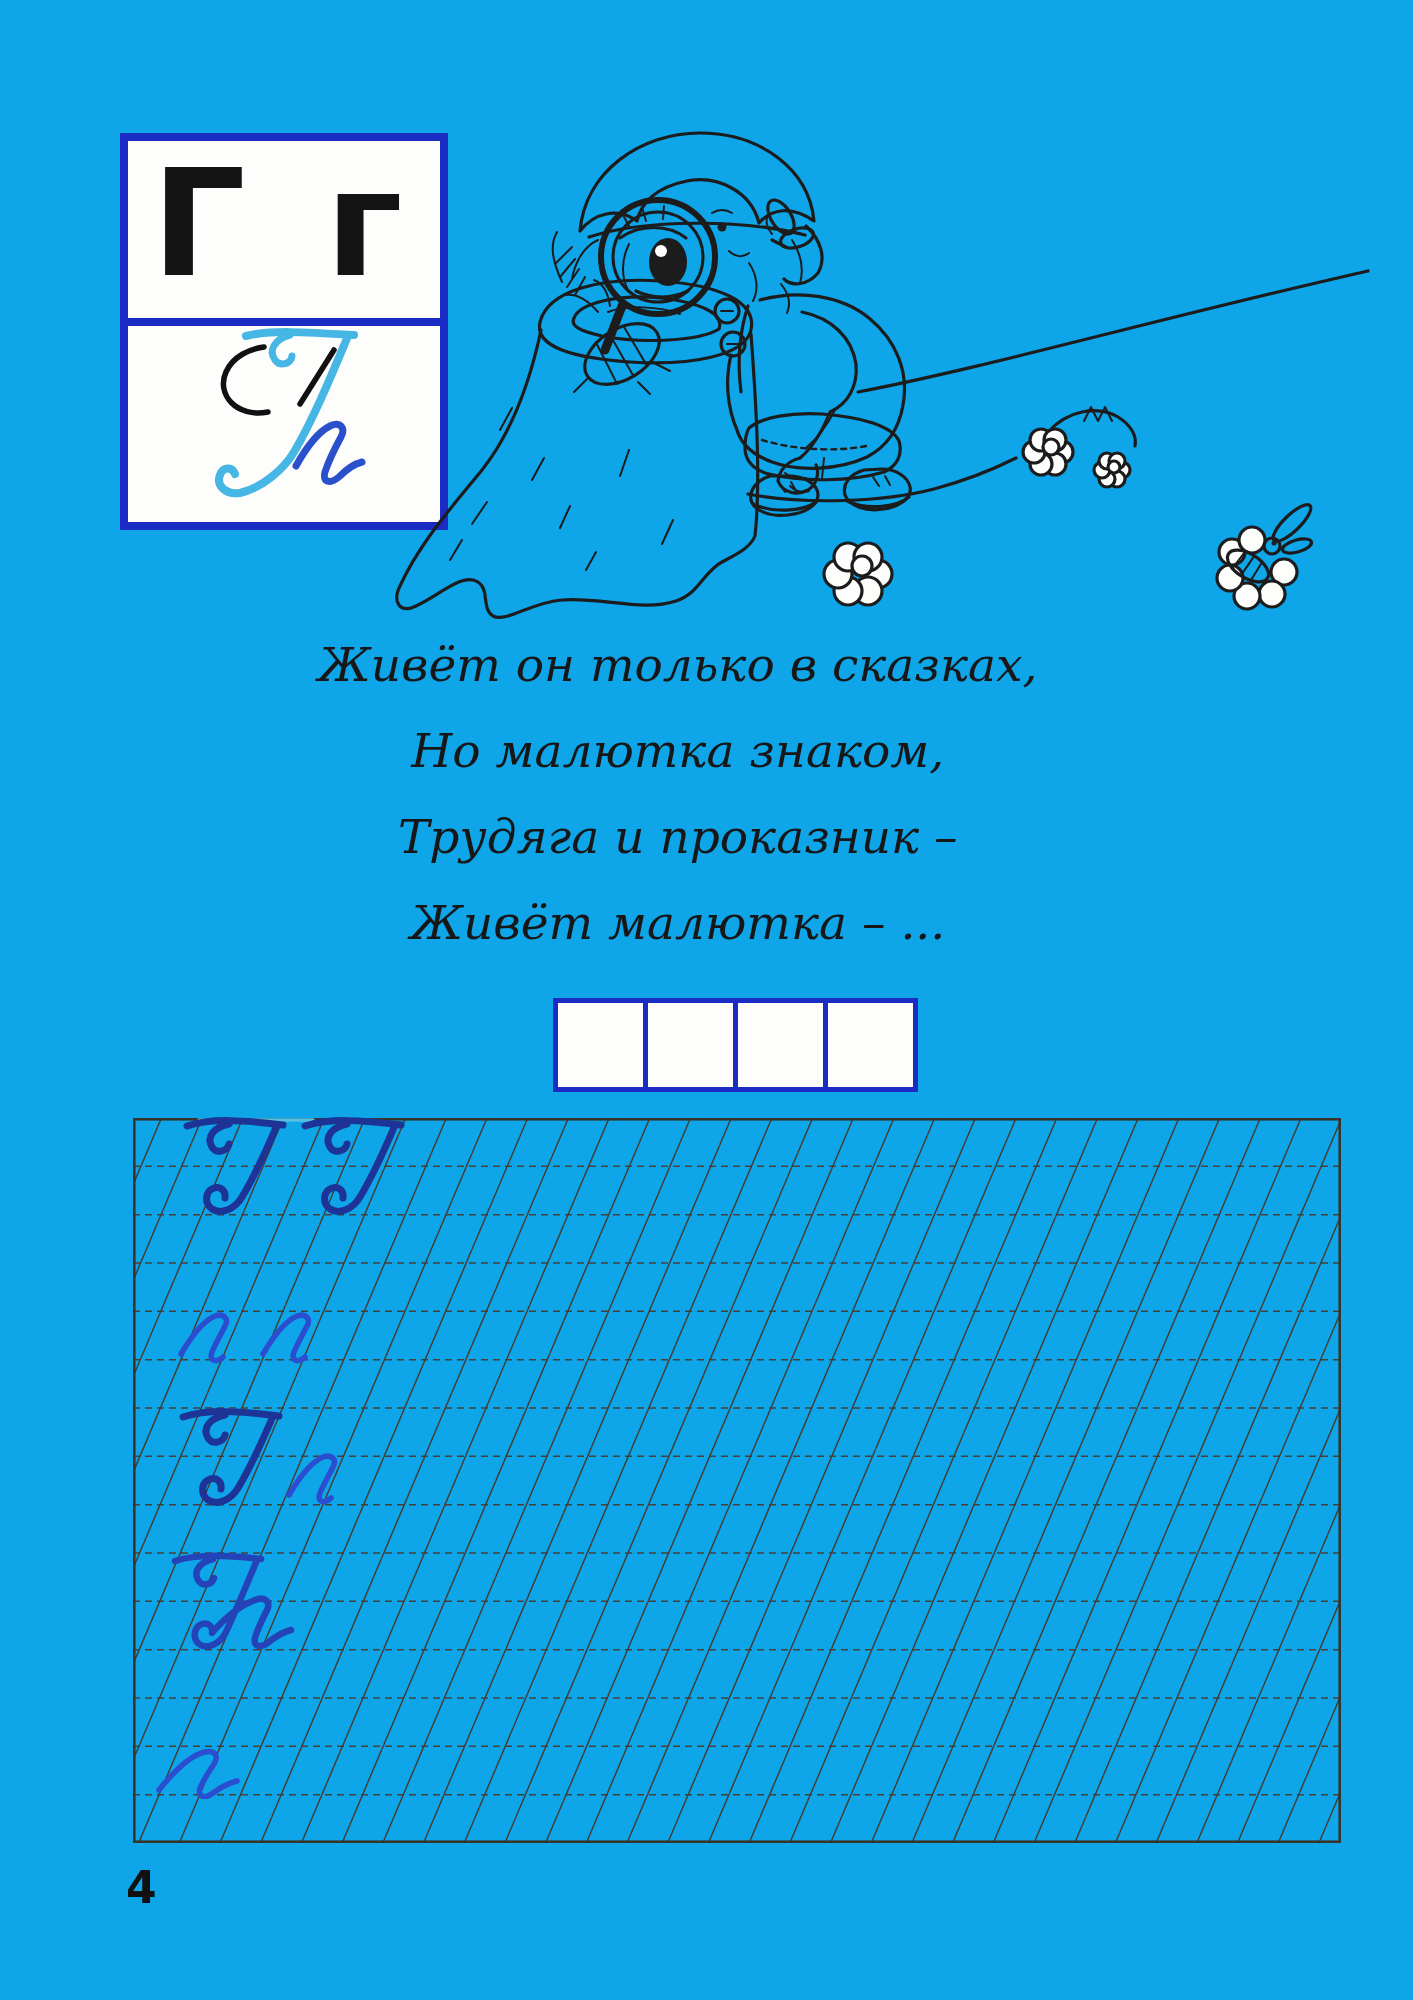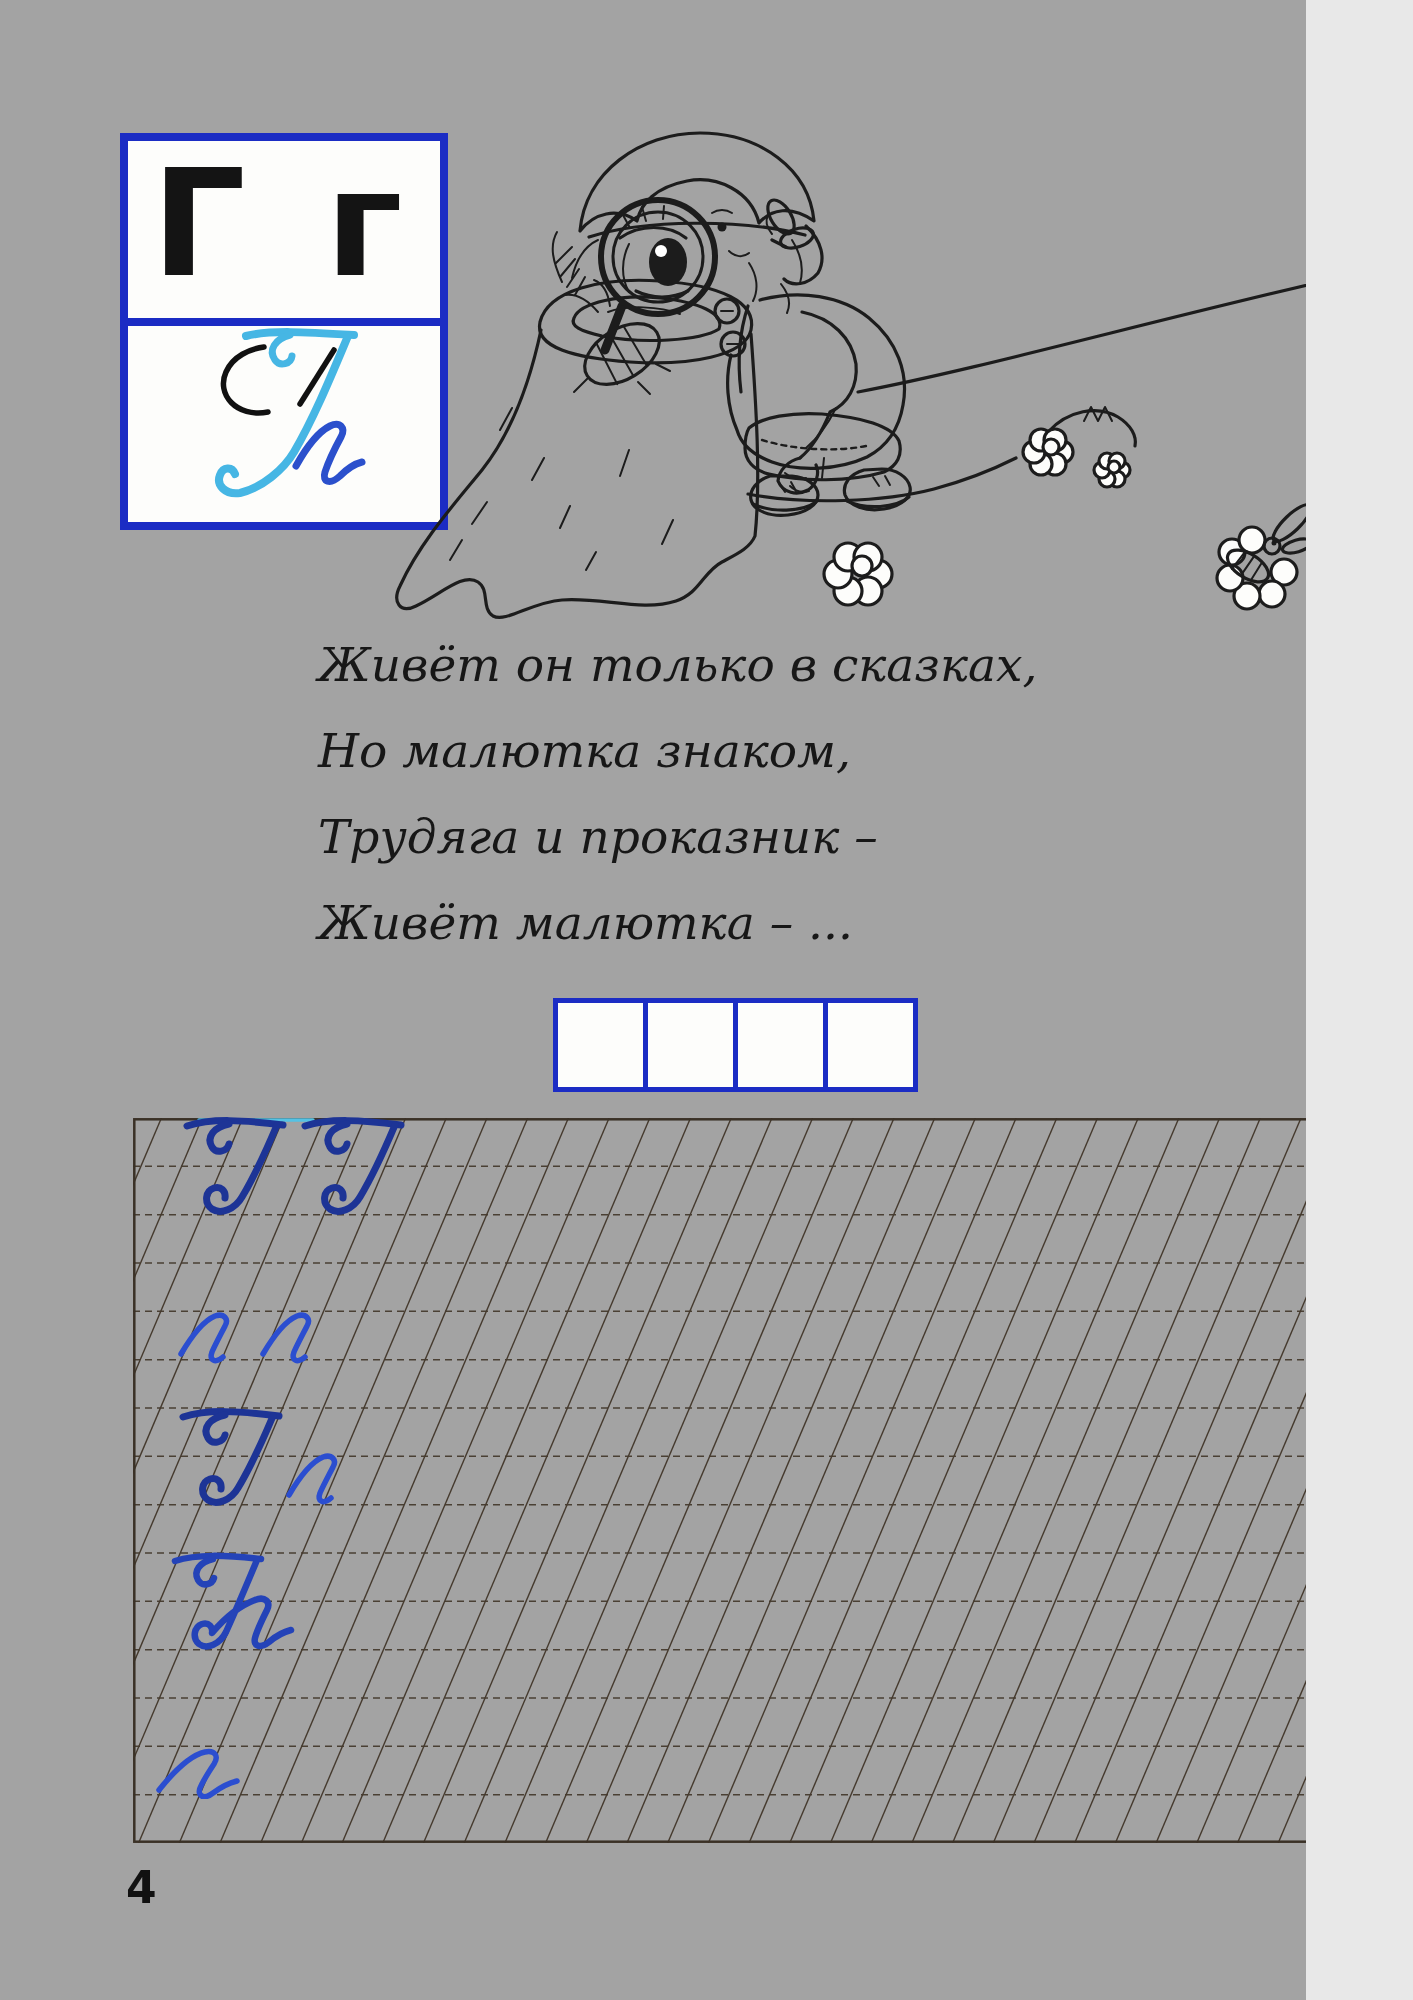--- a/index.html
+++ b/index.html
@@ -1,31 +1,31 @@
 <!DOCTYPE html>
 <html><head>
 <meta charset="utf-8">
 <style>
   html,body{margin:0;padding:0;background:#e8e8e8;}
-  .page{position:relative;width:1306px;height:2000px;background:#a3a3a3;overflow:hidden;
+  .page{position:relative;width:1413px;height:2000px;background:#0ea5e9;overflow:hidden;
         font-family:"Liberation Sans",sans-serif;}
 
   
   .card{position:absolute;left:120px;top:133px;width:328px;height:397px;
         border:8px solid #1b2cc4;box-sizing:border-box;background:#fdfdfb;}
   .card-top{height:185px;border-bottom:8px solid #1b2cc4;display:flex;
             align-items:center;justify-content:center;box-sizing:border-box;}
   .card-top span{font-family:"DejaVu Sans",sans-serif;font-weight:bold;font-size:148px;
                  letter-spacing:14px;color:#141414;line-height:1;transform:translateY(-6px);}
   .card-bottom{position:relative;height:188px;}
   .card-bottom svg{position:absolute;left:0;top:0;}
 
   
   .riddle{position:absolute;left:318px;top:622px;color:#171717;
-          font-family:"DejaVu Serif",serif;font-style:italic;font-size:47px;line-height:86px;}
+          font-family:"DejaVu Serif",serif;font-style:italic;font-size:47px;line-height:86px;text-align:center;}
   .riddle p{margin:0;white-space:nowrap;}
 
   
   .answers{position:absolute;left:553px;top:998px;display:flex;}
   .acell{width:85px;height:84px;border:5px solid #1b2cc4;border-left:none;background:#fdfdfb;}
   .acell:first-child{border-left:5px solid #1b2cc4;}
 
   
   .grid{position:absolute;left:133px;top:1118px;width:1208px;height:725px;}
   .grid svg{position:absolute;}

